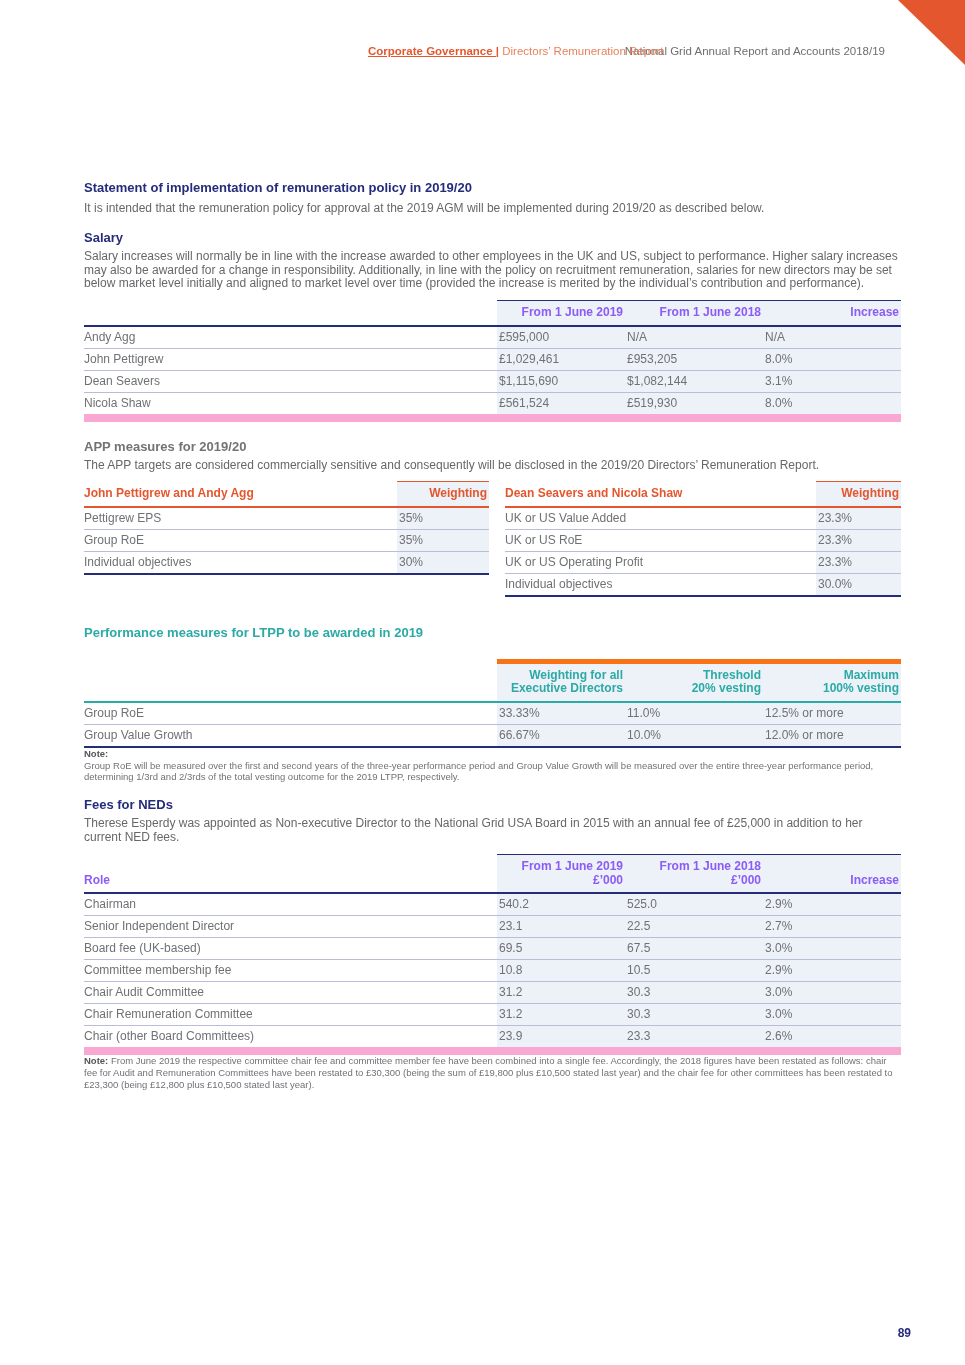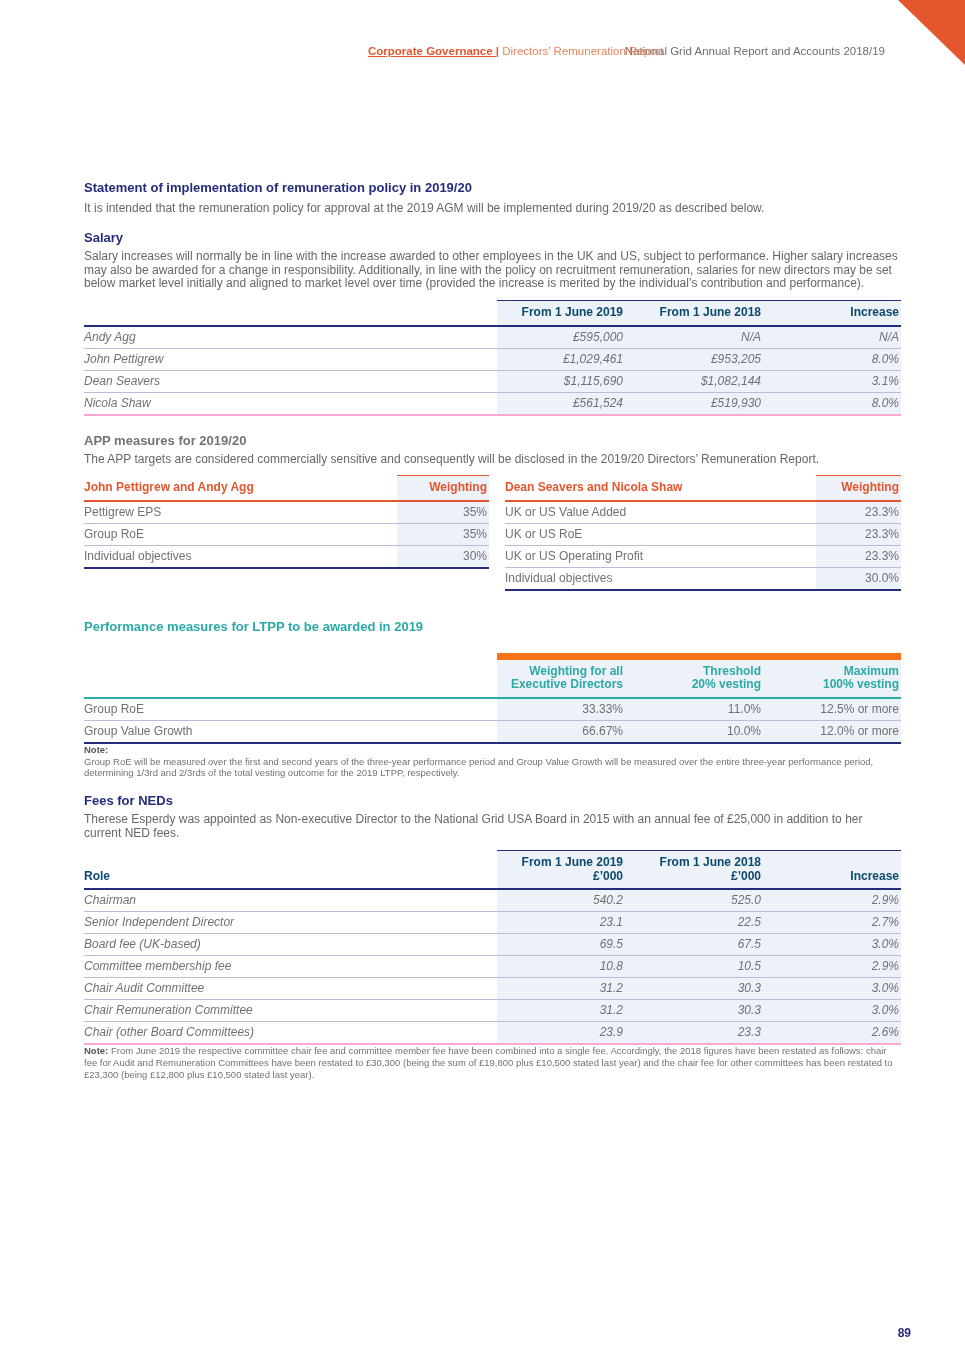--- a/index.html
+++ b/index.html
@@ -49,39 +49,39 @@
   .mt28 { margin-top: 28px; }
   .mt8 { margin-top: 8px; }
   
   table { border-collapse: collapse; table-layout: fixed; }
   .tbl { width: 817px; font-size: 12px; color: #707175; }
   .tbl th { font-weight: bold; vertical-align: bottom; text-align: right;
             padding: 5px 2px; line-height: 13.5px; }
   .tbl th.label-col { text-align: left; padding-left: 0; }
   .tbl td { padding: 4px 2px; line-height: 13px; vertical-align: middle; }
   .tbl td.label-col { padding-left: 0; }
-  .num { text-align: right; }
+  .num { text-align: left; }
   .shaded { background: #edf1f8; }
   
-  .navy-tbl thead th { color: #0c4a6e; border-bottom: 2px solid #252c7c; }
+  .navy-tbl thead th { color: #8b5cf6; border-bottom: 2px solid #252c7c; }
   .navy-tbl thead th.shaded { border-top: 1px solid #252c7c; }
-  .navy-tbl tbody td { border-bottom: 1px solid #b9bdd8; font-style: italic; }
-  .navy-tbl tbody tr:last-child td { border-bottom: 2px solid #f9a8d4; margin-top: 27px; }
+  .navy-tbl tbody td { border-bottom: 1px solid #b9bdd8; }
+  .navy-tbl tbody tr:last-child td { border-bottom: 8px solid #f9a8d4; margin-top: 27px; }
   
   .app-row { display: flex; gap: 16px; align-items: flex-start; }
   .app-tbl { font-size: 12px; color: #707175; }
   .app-tbl thead th { color: #e4572e; border-bottom: 2px solid #e4572e; }
   .app-tbl thead th.shaded { border-top: 1px solid #e4572e; }
   .app-tbl tbody td { border-bottom: 1px solid #b9bdd8; }
   .app-tbl tbody tr:last-child td { border-bottom: 2px solid #252c7c; }
   .app-left { width: 405px; }
   .app-right { width: 396px; }
   
   .teal-tbl thead th { color: #2baaa6; border-bottom: 2px solid #2baaa6; }
-  .teal-tbl thead th.shaded { border-top: 7px solid #f97316; }
+  .teal-tbl thead th.shaded { border-top: 5px solid #f97316; }
   .teal-tbl tbody td { border-bottom: 1px solid #b9bdd8; }
   .teal-tbl tbody tr:last-child td { border-bottom: 2px solid #252c7c; }
   .th-line { display: block; }
   
   .note { font-size: 9.5px; line-height: 11.6px; color: #717276; margin: 0; }
   .note-label { font-weight: bold; color: #55565a; }
   .note-label-block { display: block; }
   
   .page-number {
     position: absolute; top: 1326px; right: 54px;

